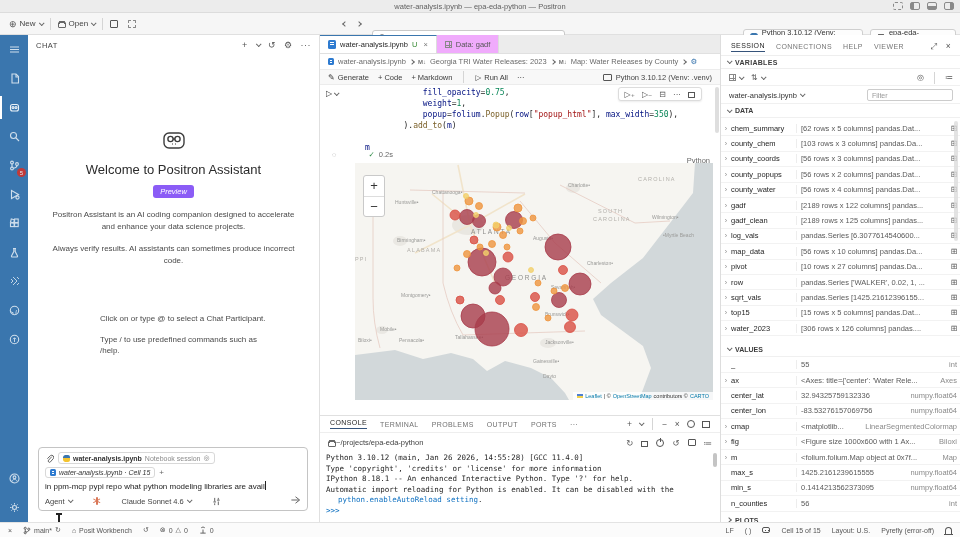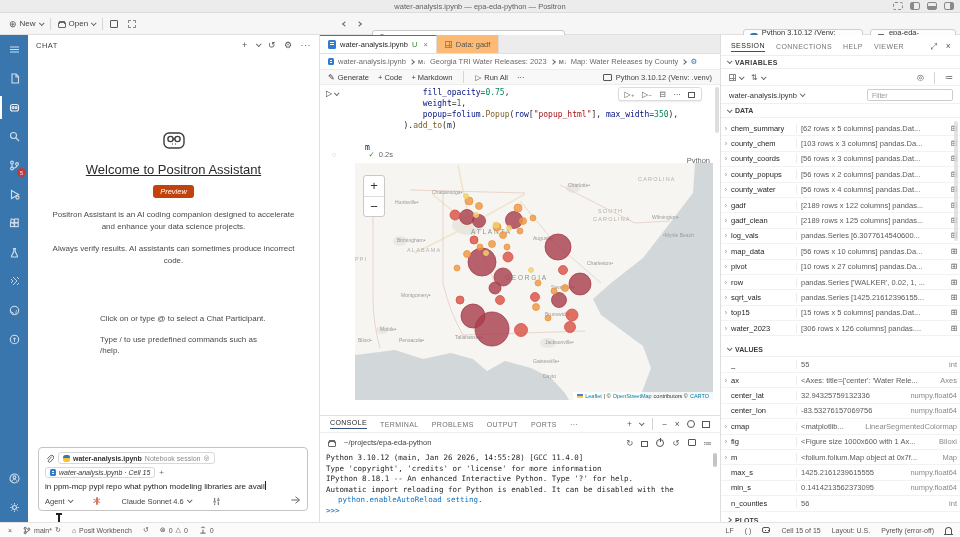--- a/index.html
+++ b/index.html
@@ -46,22 +46,22 @@
     border-radius:5px; display:flex; align-items:center; justify-content:center; }
   .actspacer { flex:1; }
 
   
   .chat { left:28px; top:35px; width:292px; height:487px; background:#fff; border-right:1px solid #e0e0e0; }
   .chat-h { position:absolute; left:0; right:0; top:0; height:20px; display:flex; align-items:center; padding:0 8px;
     font-size:7.5px; color:#424242; letter-spacing:.5px; }
   .chat-h .hicons { margin-left:auto; display:flex; gap:8px; color:#555; font-size:9px; align-items:center; }
   .welcome { position:absolute; left:20px; right:20px; top:95px; text-align:center; color:#424242; }
   .robot { display:inline-block; }
-  .wtitle { font-size:13px; color:#2b2b2b; margin-top:8px; font-weight:400;text-decoration:underline; }
-  .pbadge { display:inline-block; margin-top:8px; background:#c2410c; color:#fff; font-style:italic; font-size:7.5px;
+  .wtitle { font-size:13px; color:#2b2b2b; margin-top:8px; font-weight:400; }
+  .pbadge { display:inline-block; margin-top:8px; background:#8b5cf6; color:#fff; font-style:italic; font-size:7.5px;
     padding:2px 7px; border-radius:3px; }
   .wp { font-size:8px; line-height:1.45; margin-top:11px; color:#4a4a4a; }
   .wp a { color:#3779c4; text-decoration:none; }
   .tips { position:absolute; left:72px; top:278px; width:170px; text-align:left; color:#4a4a4a; font-size:8px; line-height:1.4; }
   .tips p { margin-bottom:10px; }
   .chatinput { position:absolute; left:10px; top:412px; width:270px; height:64px; border:1px solid #c4c4c4; border-radius:4px;
     background:#fff; padding:4px 6px; }
   .chiprow { display:flex; align-items:center; gap:4px; margin-bottom:3px; }
   .chip { display:flex; align-items:center; gap:3px; border:1px solid #d8d8d8; border-radius:3px; padding:1px 4px;
     font-size:7px; color:#333; background:#fff; }
@@ -75,21 +75,21 @@
   .sendbtn { margin-left:auto; }
   .ibeam { left:30px; top:478px; width:2px; height:12px; background:#222; }
   .ibeam::before,.ibeam::after { content:""; position:absolute; left:-2px; width:6px; height:1.5px; background:#222; }
   .ibeam::before{ top:0; } .ibeam::after{ bottom:0; }
   .bookicon { width:8px; height:9px; background:#2e7bd0; border-radius:1.5px; position:relative; }
   .bookicon::before { content:""; position:absolute; left:2px; top:2px; right:2px; height:1px; background:#fff; box-shadow:0 2px 0 #fff; }
 
   
   .editor { left:320px; top:35px; width:400px; height:380px; background:#fff; }
   .tabstrip { position:absolute; left:0; top:0; width:400px; height:19px; background:#ececec; display:flex; border-bottom:1px solid #e0e0e0;}
-  .etab { display:flex; align-items:center; gap:4px; padding:0 8px; font-size:7.5px; color:#555; background:#fdba74;
+  .etab { display:flex; align-items:center; gap:4px; padding:0 8px; font-size:7.5px; color:#555; background:#f0abfc;
     border-right:1px solid #ddd; cursor:pointer; }
   .etab.active { background:#fff; color:#1f1f1f; border-top:1px solid #3a76ae; }
   .ubadge { color:#388a34; } .closex { color:#777; margin-left:2px; }
   .gridicon { display:inline-block; width:7px; height:7px; border:1px solid #888; position:relative; }
   .gridicon::before { content:""; position:absolute; left:3px; top:0; bottom:0; width:1px; background:#888; }
   .gridicon::after { content:""; position:absolute; top:3px; left:0; right:0; height:1px; background:#888; }
   .breadcrumbs { position:absolute; left:0; top:19px; width:400px; height:15px; display:flex; align-items:center;
     padding:0 8px; gap:4px; font-size:7.5px; color:#6b6b6b; background:#fff; white-space:nowrap; overflow:hidden; }
   .mdicon { font-size:6px; color:#777; border:0; font-weight:bold; }
   .nbtoolbar { position:absolute; left:0; top:34px; width:400px; height:16px; background:#f8f8f8; border-top:1px solid #ececec;
@@ -122,21 +122,21 @@
   .lbl-s { font-size:5.5px; fill:#b3b0ab; letter-spacing:1.2px; }
   .lbl-b { font-size:6.5px; fill:#8f8f8d; letter-spacing:1.8px; }
   .edscroll { position:absolute; right:1px; top:52px; width:4px; height:46px; background:#c8c8c8; opacity:.6; border-radius:2px; }
 
   
   .panel { left:320px; top:415px; width:400px; height:107px; background:#fff; border-top:1px solid #e0e0e0; }
   .ptabs { position:absolute; left:0; top:0; width:400px; height:17px; display:flex; align-items:center; gap:13px;
     padding:0 10px; font-size:7px; letter-spacing:.4px; color:#717171; border-bottom:1px solid #eee; }
   .ptab.active { color:#1f1f1f; border-bottom:1px solid #35537a; padding-bottom:2px; }
   .ptabicons { margin-left:auto; display:flex; gap:7px; color:#555; font-size:8.5px; align-items:center; }
-  .consolehdr { position:absolute; left:0; top:19px; width:400px; height:15px; display:flex; align-items:center; gap:8px;
+  .consolehdr { position:absolute; left:0; top:19px; width:400px; height:15px; display:flex; align-items:center; gap:0;
     padding:0 8px; font-size:7.5px; color:#424242; }
   .consolehdr .right { margin-left:auto; display:flex; gap:8px; color:#555; font-size:8.5px; align-items:center; }
   .foldericon { width:8px; height:6px; border:1px solid #666; border-radius:1px; position:relative; margin-top:2px; }
   .foldericon::before { content:""; position:absolute; top:-2px; left:0; width:4px; height:2px; border:1px solid #666; border-bottom:0; border-radius:1px 1px 0 0; }
   .consolebody { position:absolute; left:6px; top:37px; width:386px; height:68px; font-family:"DejaVu Sans Mono", monospace;
     font-size:7.5px; line-height:10.5px; color:#1f1f1f; white-space:pre; }
   .c-link { color:#0e70c0;padding-left:12px; } .c-prompt { color:#0e70c0; }
   .pscroll { position:absolute; right:3px; top:37px; width:4px; height:14px; background:#c4c4c4; border-radius:2px; }
   .trash { width:7px; height:8px; position:relative; display:inline-block; }
   .trash::before { content:""; position:absolute; top:2px; left:0; right:0; bottom:0; border:1px solid #555; border-top:0; border-radius:0 0 1px 1px; }

